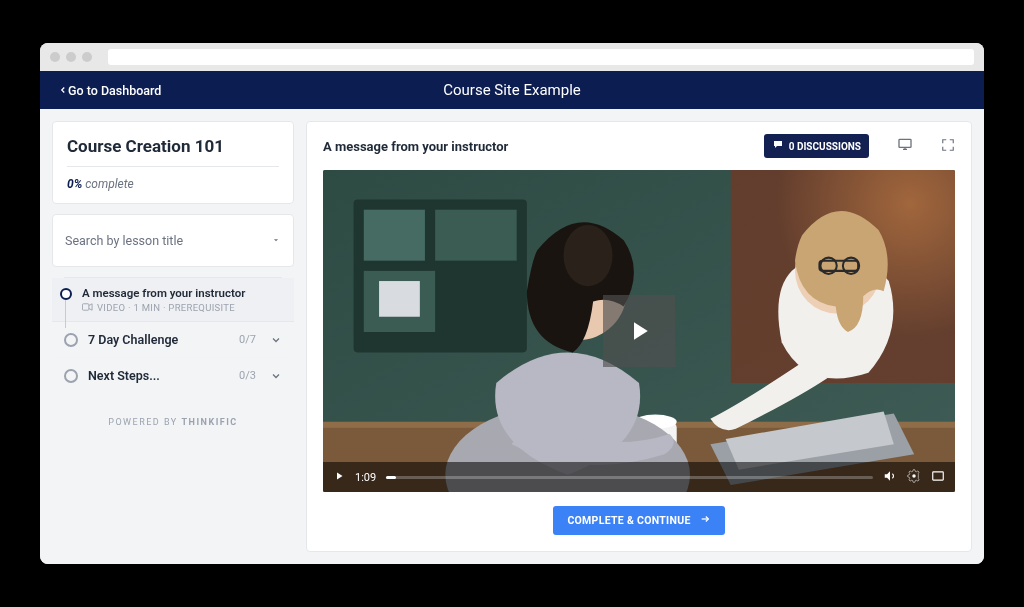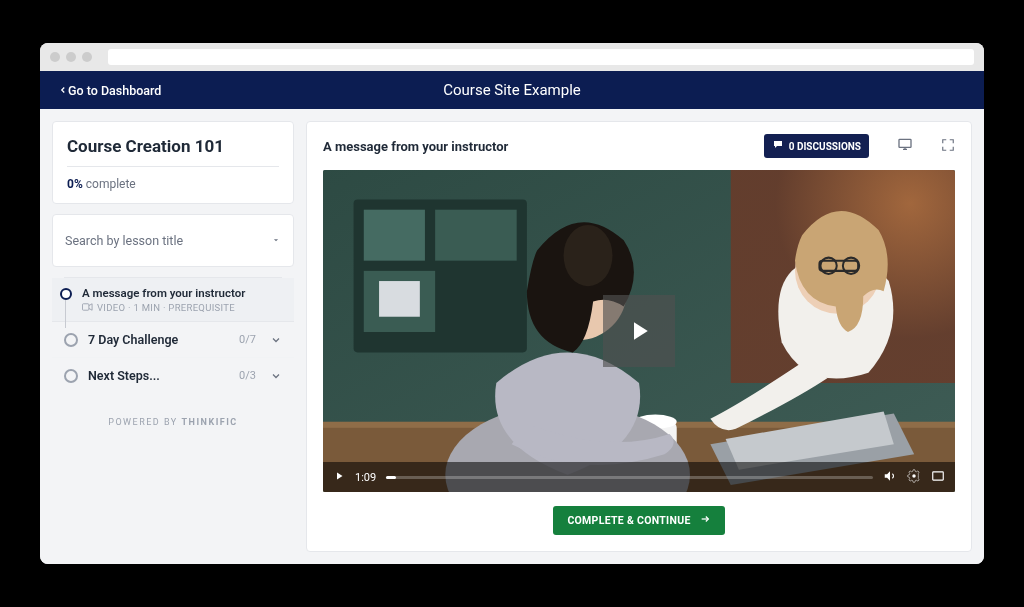--- a/index.html
+++ b/index.html
@@ -41,21 +41,21 @@
     font-weight: 500;
   }
   .back-link { display: flex; align-items: center; gap: 0; cursor: pointer; }
   .topbar-title { position: absolute; left: 50%; transform: translateX(-50%); font-weight: 400; font-size: 15px; }
   .content { display: flex; padding: 12px; gap: 12px; background: #f3f4f6; }
   .sidebar { width: 242px; display: flex; flex-direction: column; gap: 10px; }
   .card { background: #fff; border: 1px solid #e5e7eb; border-radius: 4px; }
   .course-head { padding: 14px 14px 12px; }
   .course-title { font-size: 17px; font-weight: 700; color: #1f2937; margin-bottom: 10px; }
   .divider { height: 1px; background: #e5e7eb; margin-bottom: 10px; }
-  .progress { font-size: 12px; color: #6b7280; }
+  .progress { font-size: 12px; color: #6b7280; font-style: italic; }
   .progress b { color: #0c1d52; font-weight: 700; }
   .search {
     display:flex; align-items:center; justify-content:space-between;
     padding: 18px 12px; font-size: 12.5px; color:#6b7280; cursor:pointer;
   }
   .chapters { }
   .chapter-row {
     display:flex; align-items:center; padding:10px 12px;
     font-size: 12.5px; color:#1f2937; gap:10px; cursor:pointer;
     border-bottom: 1px solid #f1f3f5;
@@ -107,21 +107,21 @@
   .video-bar {
     position:absolute; left:0; right:0; bottom:0; height:30px;
     background:rgba(0,0,0,0.55); display:flex; align-items:center;
     padding:0 10px; gap:10px; color:#fff; font-size:11px;
   }
   .vb-progress { flex:1; height:3px; background:rgba(255,255,255,0.25); border-radius:2px; position:relative; }
   .vb-progress-fill { position:absolute; left:0; top:0; bottom:0; width:2%; background:#fff; border-radius:2px; }
   .vb-right { display:flex; align-items:center; gap:10px; }
   .complete-row { display:flex; justify-content:center; padding:14px 0 4px; }
   .complete-btn {
-    background:#15803d; color:#fff; font-size:10.5px; font-weight:700;
+    background:#3b82f6; color:#fff; font-size:10.5px; font-weight:700;
     padding:8px 14px; border-radius:3px; display:flex; align-items:center; gap:8px;
     letter-spacing:0.3px; cursor:pointer;
   }
   .chapter-expanded { border-bottom: 1px solid #e5e7eb; }
 </style>
 </head>
 <body>
 
 <div class="browser">
   <div class="browser-chrome">

